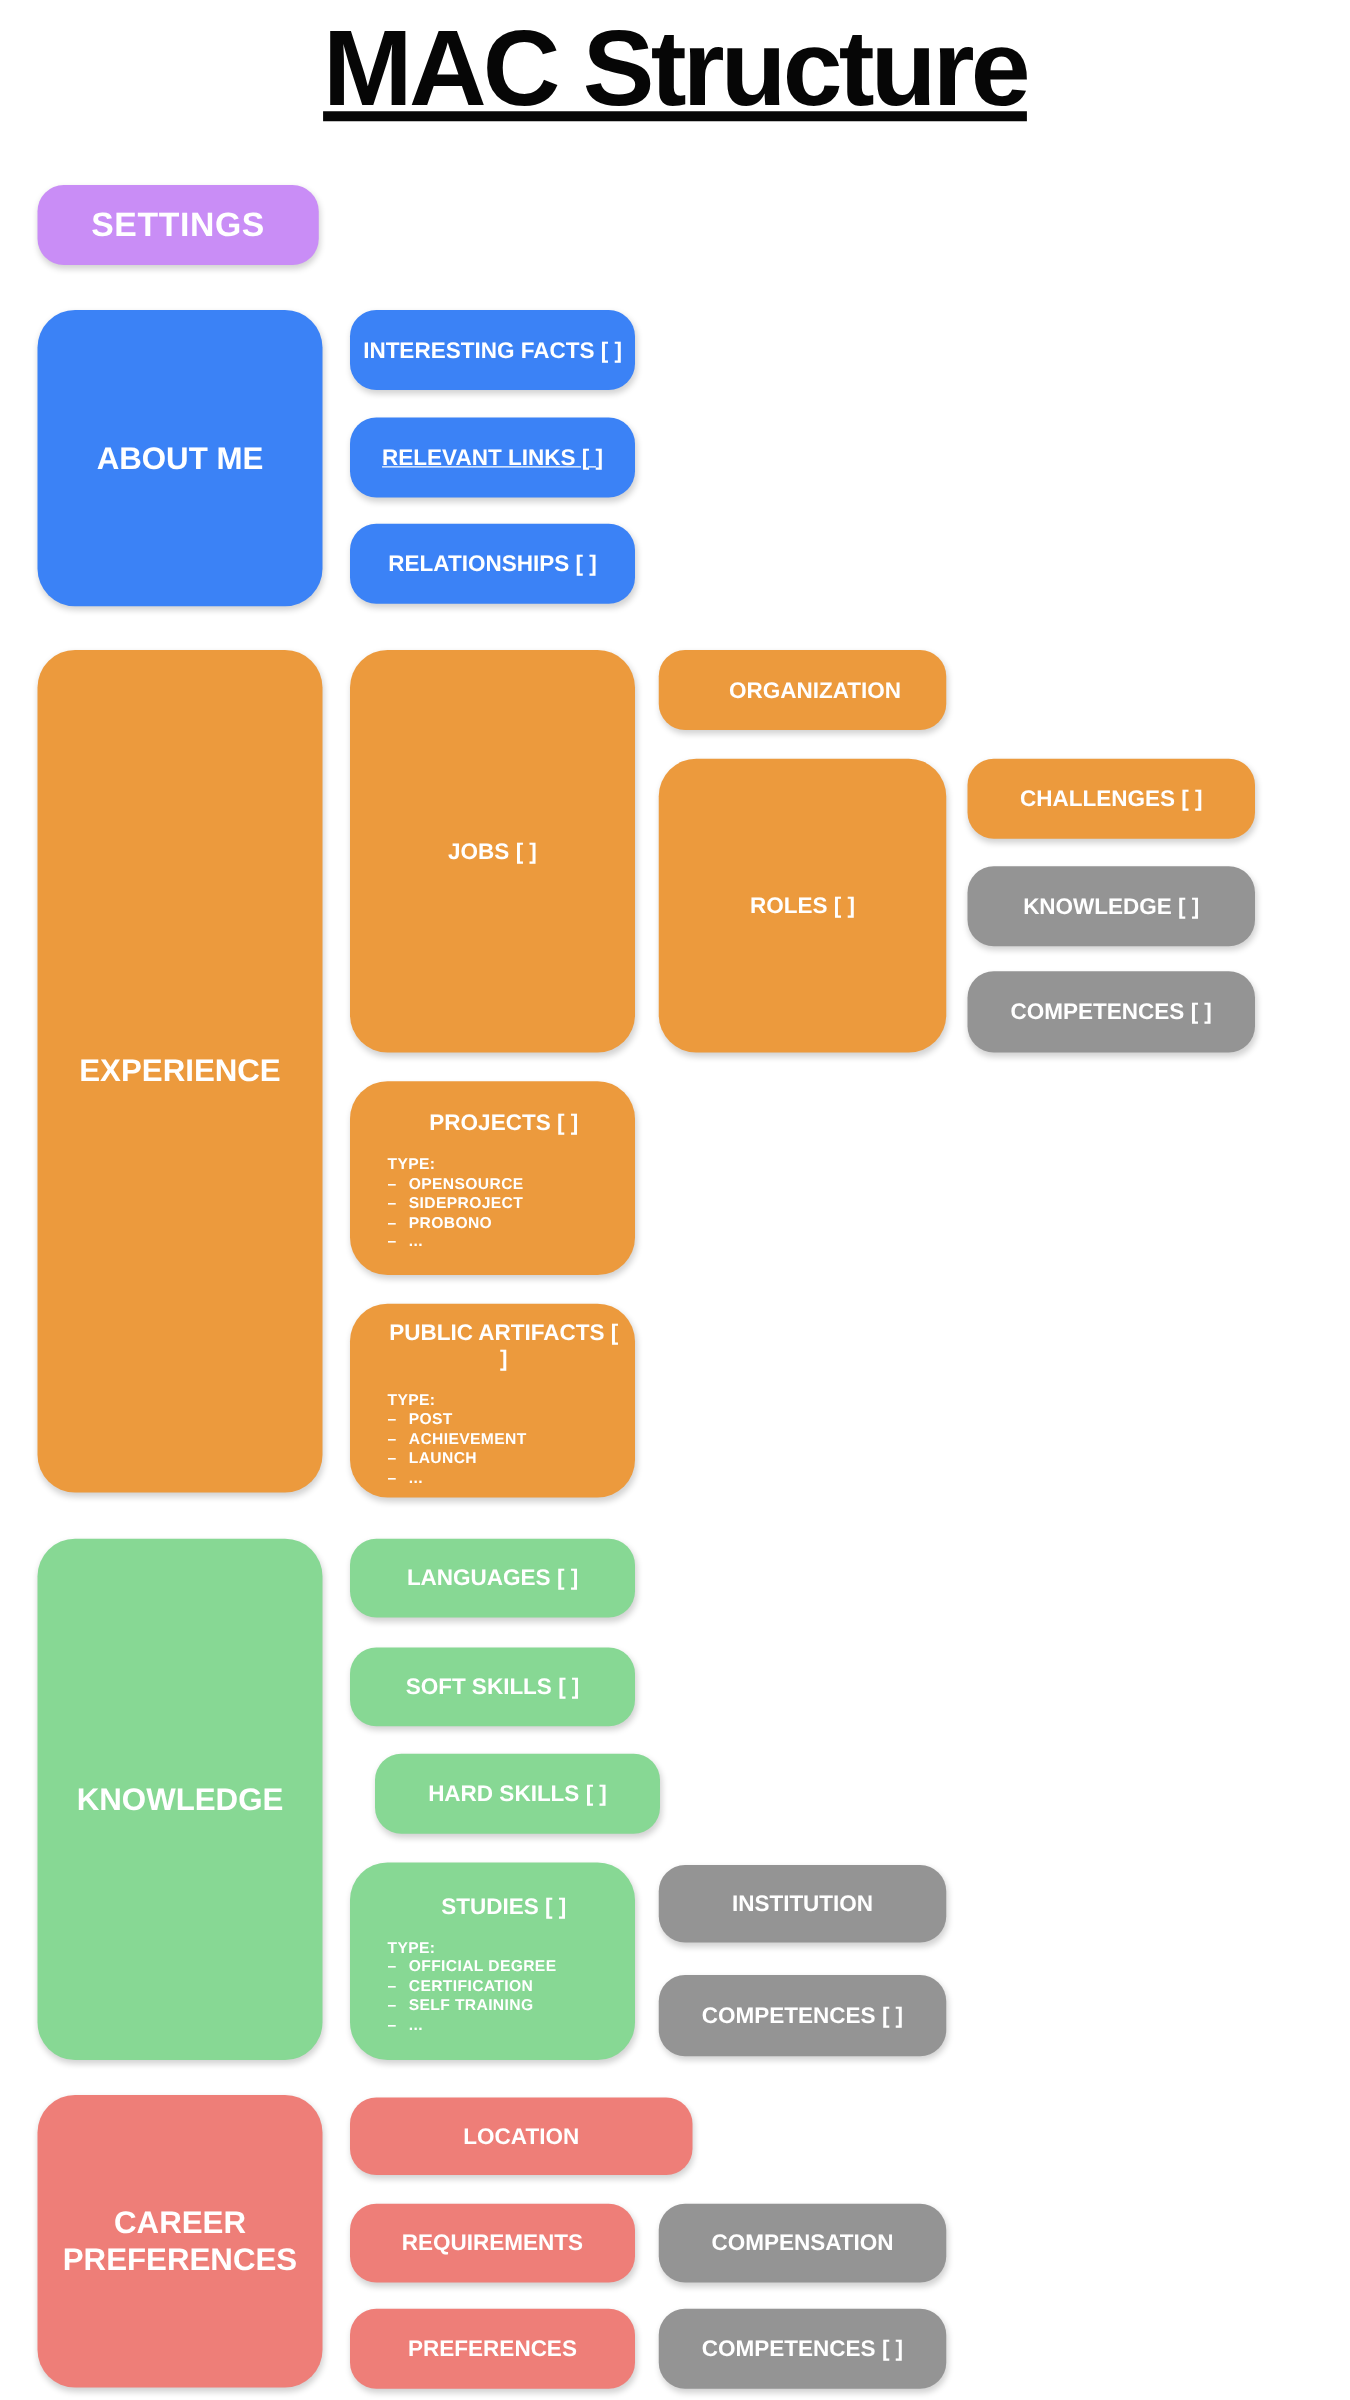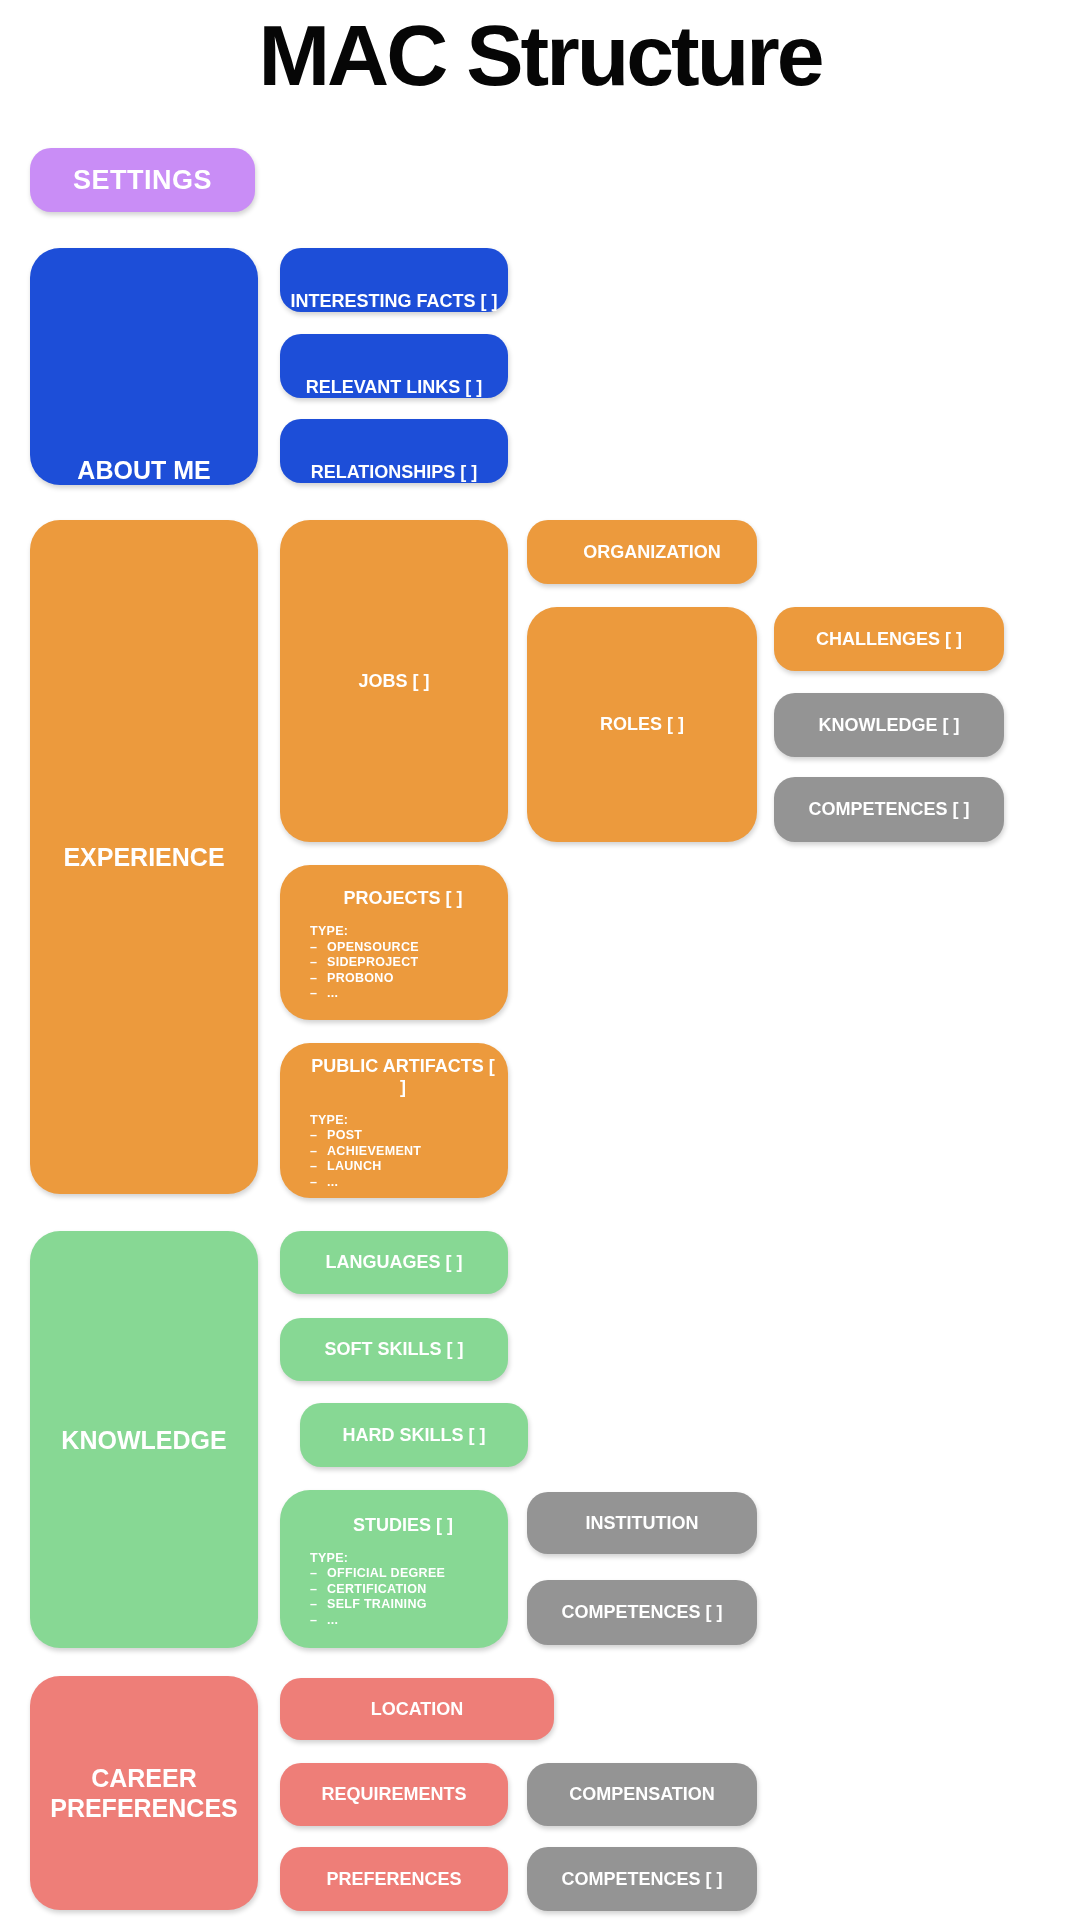--- a/index.html
+++ b/index.html
@@ -12,36 +12,37 @@
     overflow: hidden;
   }
   .title {
     position: absolute;
     top: 6px; left: 0; width: 1080px;
     text-align: center;
     font-size: 86px;
     font-weight: bold;
     letter-spacing: -3px;
     color: #060606;
+    text-decoration: underline;
   }
   .node {
     position: absolute;
     display: flex;
     align-items: center;
     justify-content: center;
     text-align: center;
     color: #ffffff;
     font-weight: bold;
     box-shadow: 1px 3px 5px rgba(0,0,0,0.18);
     box-sizing: border-box;
   }
   .r-sm { border-radius: 21px; }
   .r-lg { border-radius: 30px; }
   .purple { background: #c98df6; }
-  .blue   { background: #1d4ed8; align-items: flex-end; }
+  .blue   { background: #3b82f6; }
   .orange { background: #ec9a3d; }
   .green  { background: #87d894; }
   .salmon { background: #ee7e78; }
   .gray   { background: #949494; }
   .lbl-settings { font-size: 27px; letter-spacing: 0.5px; }
   .lbl-parent   { font-size: 25px; line-height: 1.2; padding: 0 20px; }
   .lbl-child    { font-size: 18px; }
   .detail {
     flex-direction: column;
     align-items: stretch;
@@ -81,21 +82,21 @@
   <div class="node purple r-sm lbl-settings" style="left:30px; top:148px; width:225px; height:64px;">
     <span>SETTINGS</span>
   </div>
 
   <div class="node blue r-lg lbl-parent" style="left:30px; top:248px; width:228px; height:237px;">
     <span>ABOUT ME</span>
   </div>
   <div class="node blue r-sm lbl-child" style="left:280px; top:248px; width:228px; height:64px;">
     <span>INTERESTING FACTS [ ]</span>
   </div>
-  <div class="node blue r-sm lbl-child" style="left:280px; top:334px; width:228px; height:64px;">
+  <div class="node blue r-sm lbl-child" style="left:280px; top:334px; width:228px; height:64px;text-decoration:underline;">
     <span>RELEVANT LINKS [ ]</span>
   </div>
   <div class="node blue r-sm lbl-child" style="left:280px; top:419px; width:228px; height:64px;">
     <span>RELATIONSHIPS [ ]</span>
   </div>
 
   <div class="node orange r-lg lbl-parent" style="left:30px; top:520px; width:228px; height:674px;">
     <span>EXPERIENCE</span>
   </div>
   <div class="node orange r-lg lbl-child" style="left:280px; top:520px; width:228px; height:322px;">

